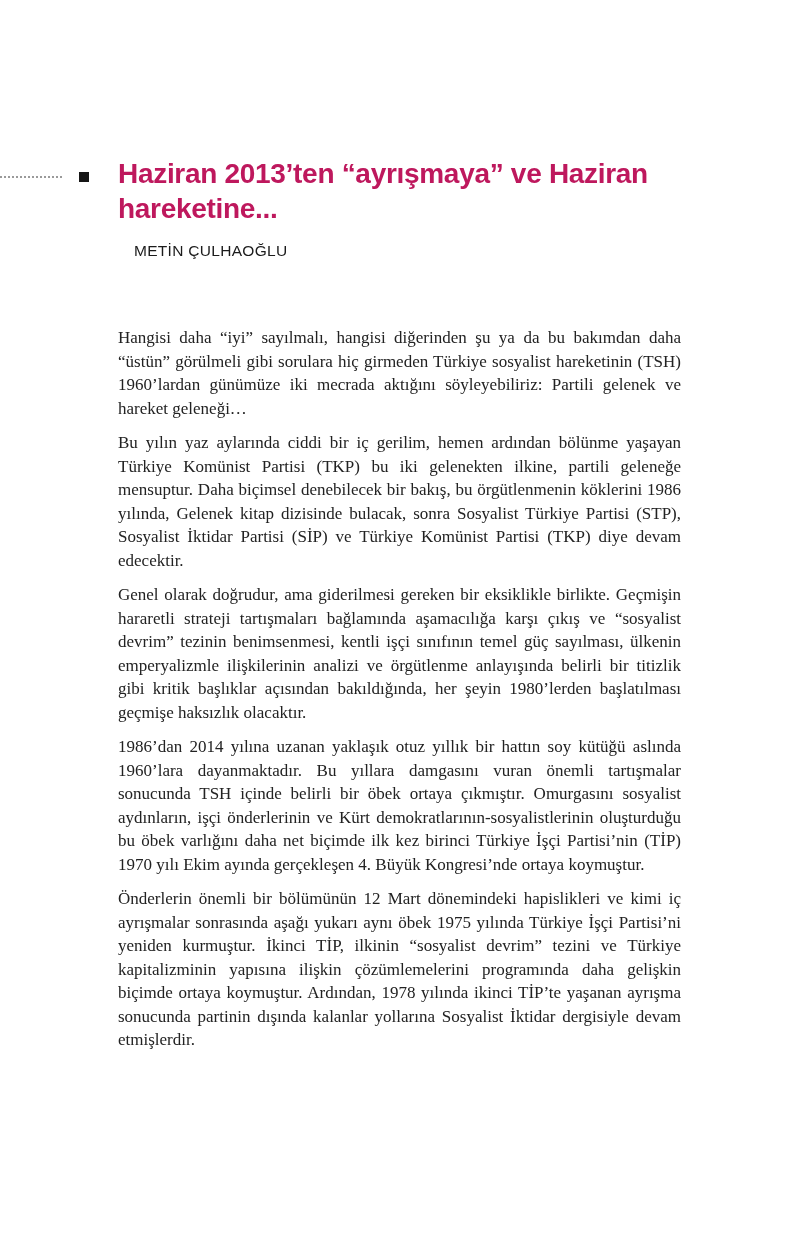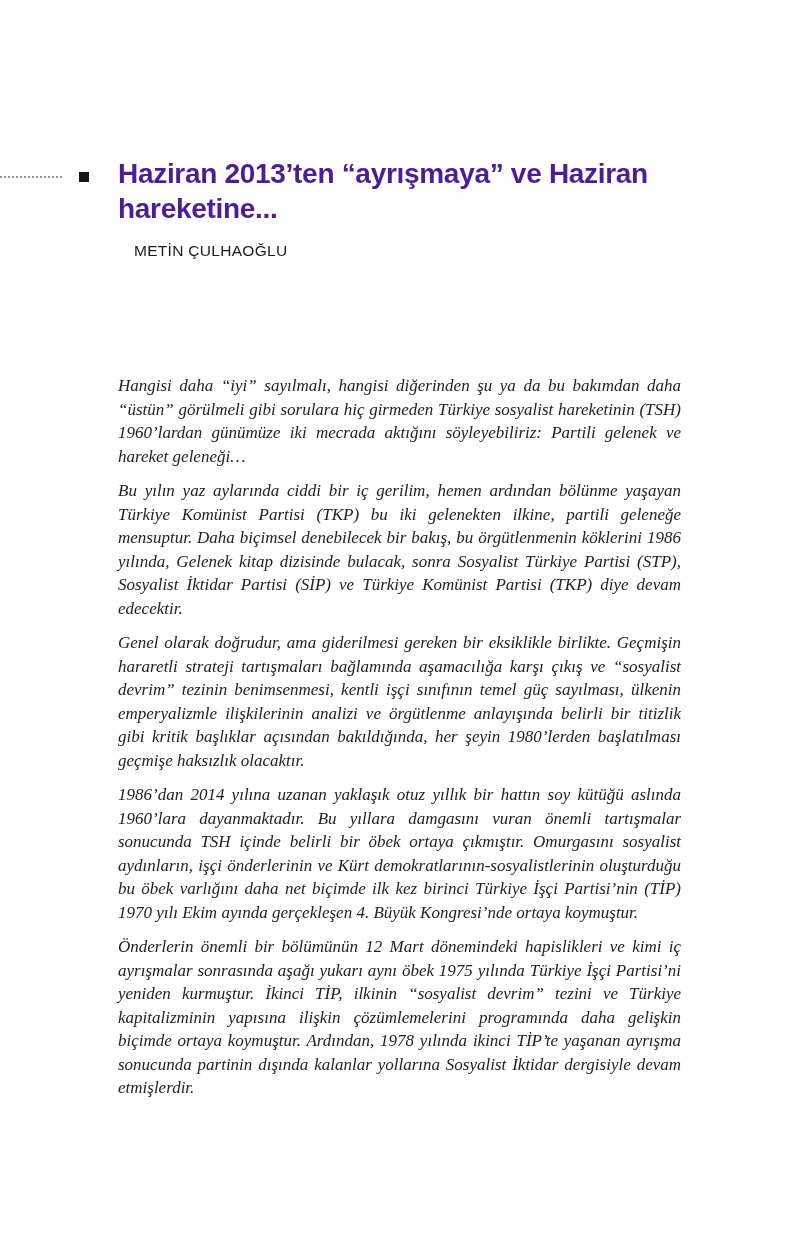--- a/index.html
+++ b/index.html
@@ -43,34 +43,33 @@
     left: 118px;
     top: 156px;
     width: 563px;
   }
   .article-title {
     font-family: "Liberation Sans", sans-serif;
     font-weight: bold;
     font-size: 28px;
     line-height: 35px;
     letter-spacing: -0.3px;
-    color: #4c1d95;
+    color: #be185d;
     margin: 0 0 12px 0;
     max-width: 540px;
   }
   .article-author {
     font-family: "Liberation Sans", sans-serif;
     font-size: 15.5px;
     letter-spacing: 0.3px;
     color: #1b1b1b;
     margin: 16px;
   }
   .article-body {
-    margin-top: 114px;
-    font-style: italic;
+    margin-top: 66px;
   }
   .article-body p {
     font-size: 17px;
     line-height: 23.5px;
     text-align: justify;
     margin: 0 0 11px 0;
     color: #222222;
     hyphens: auto;
   }
 </style>

